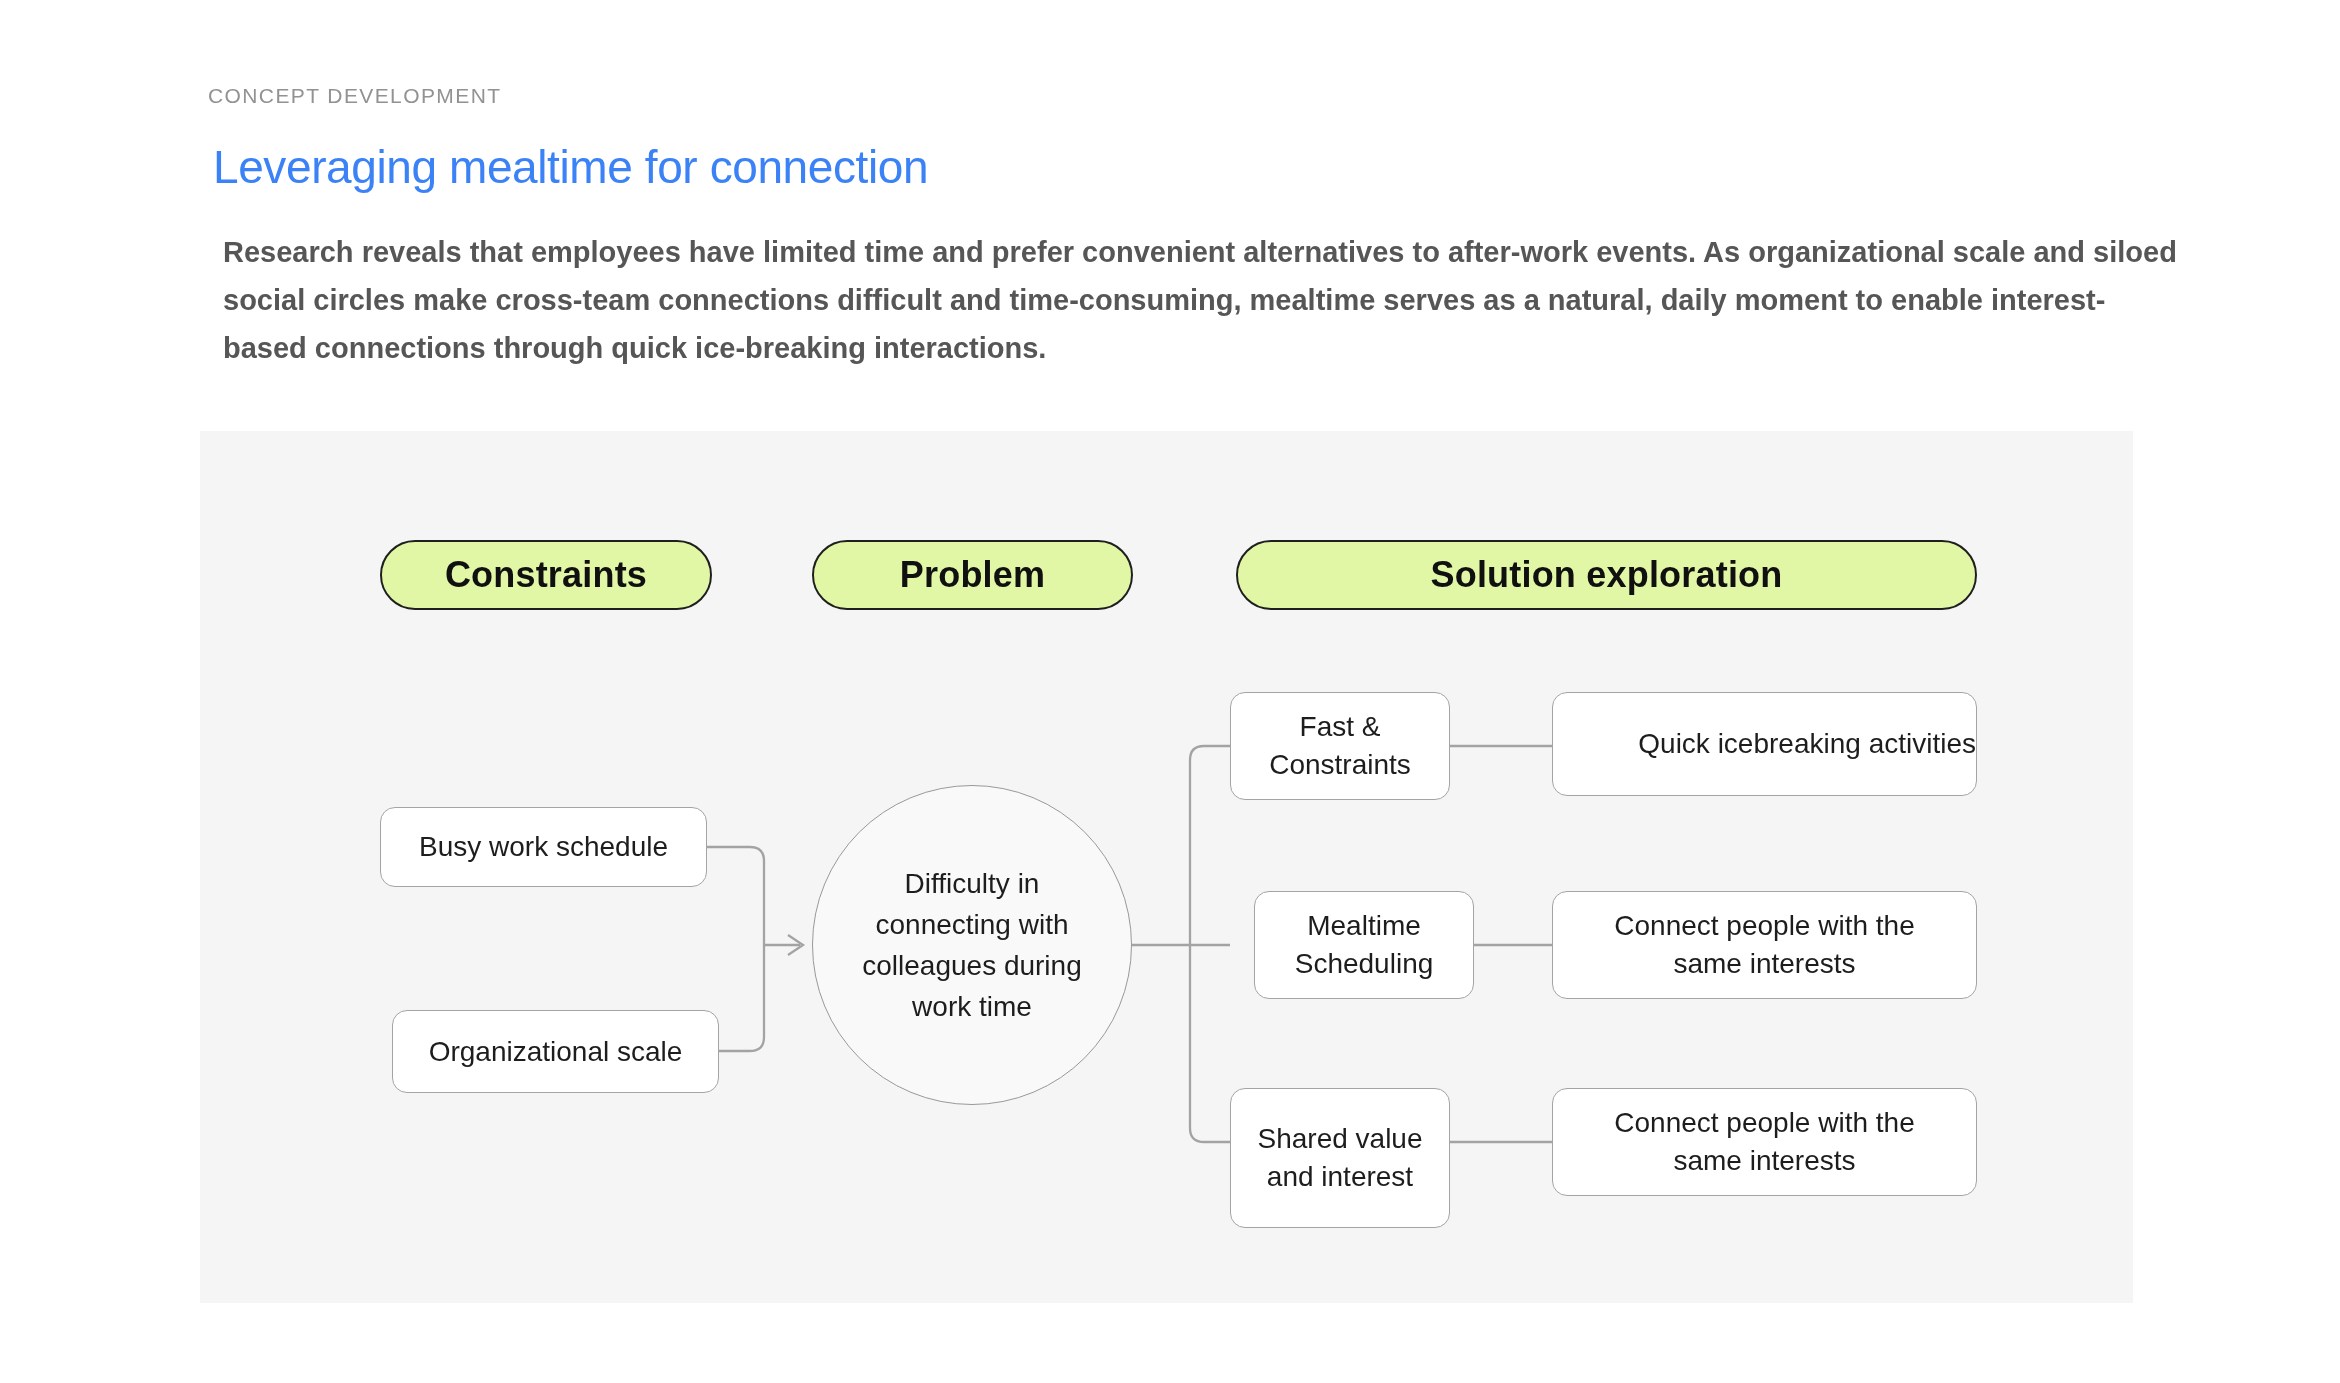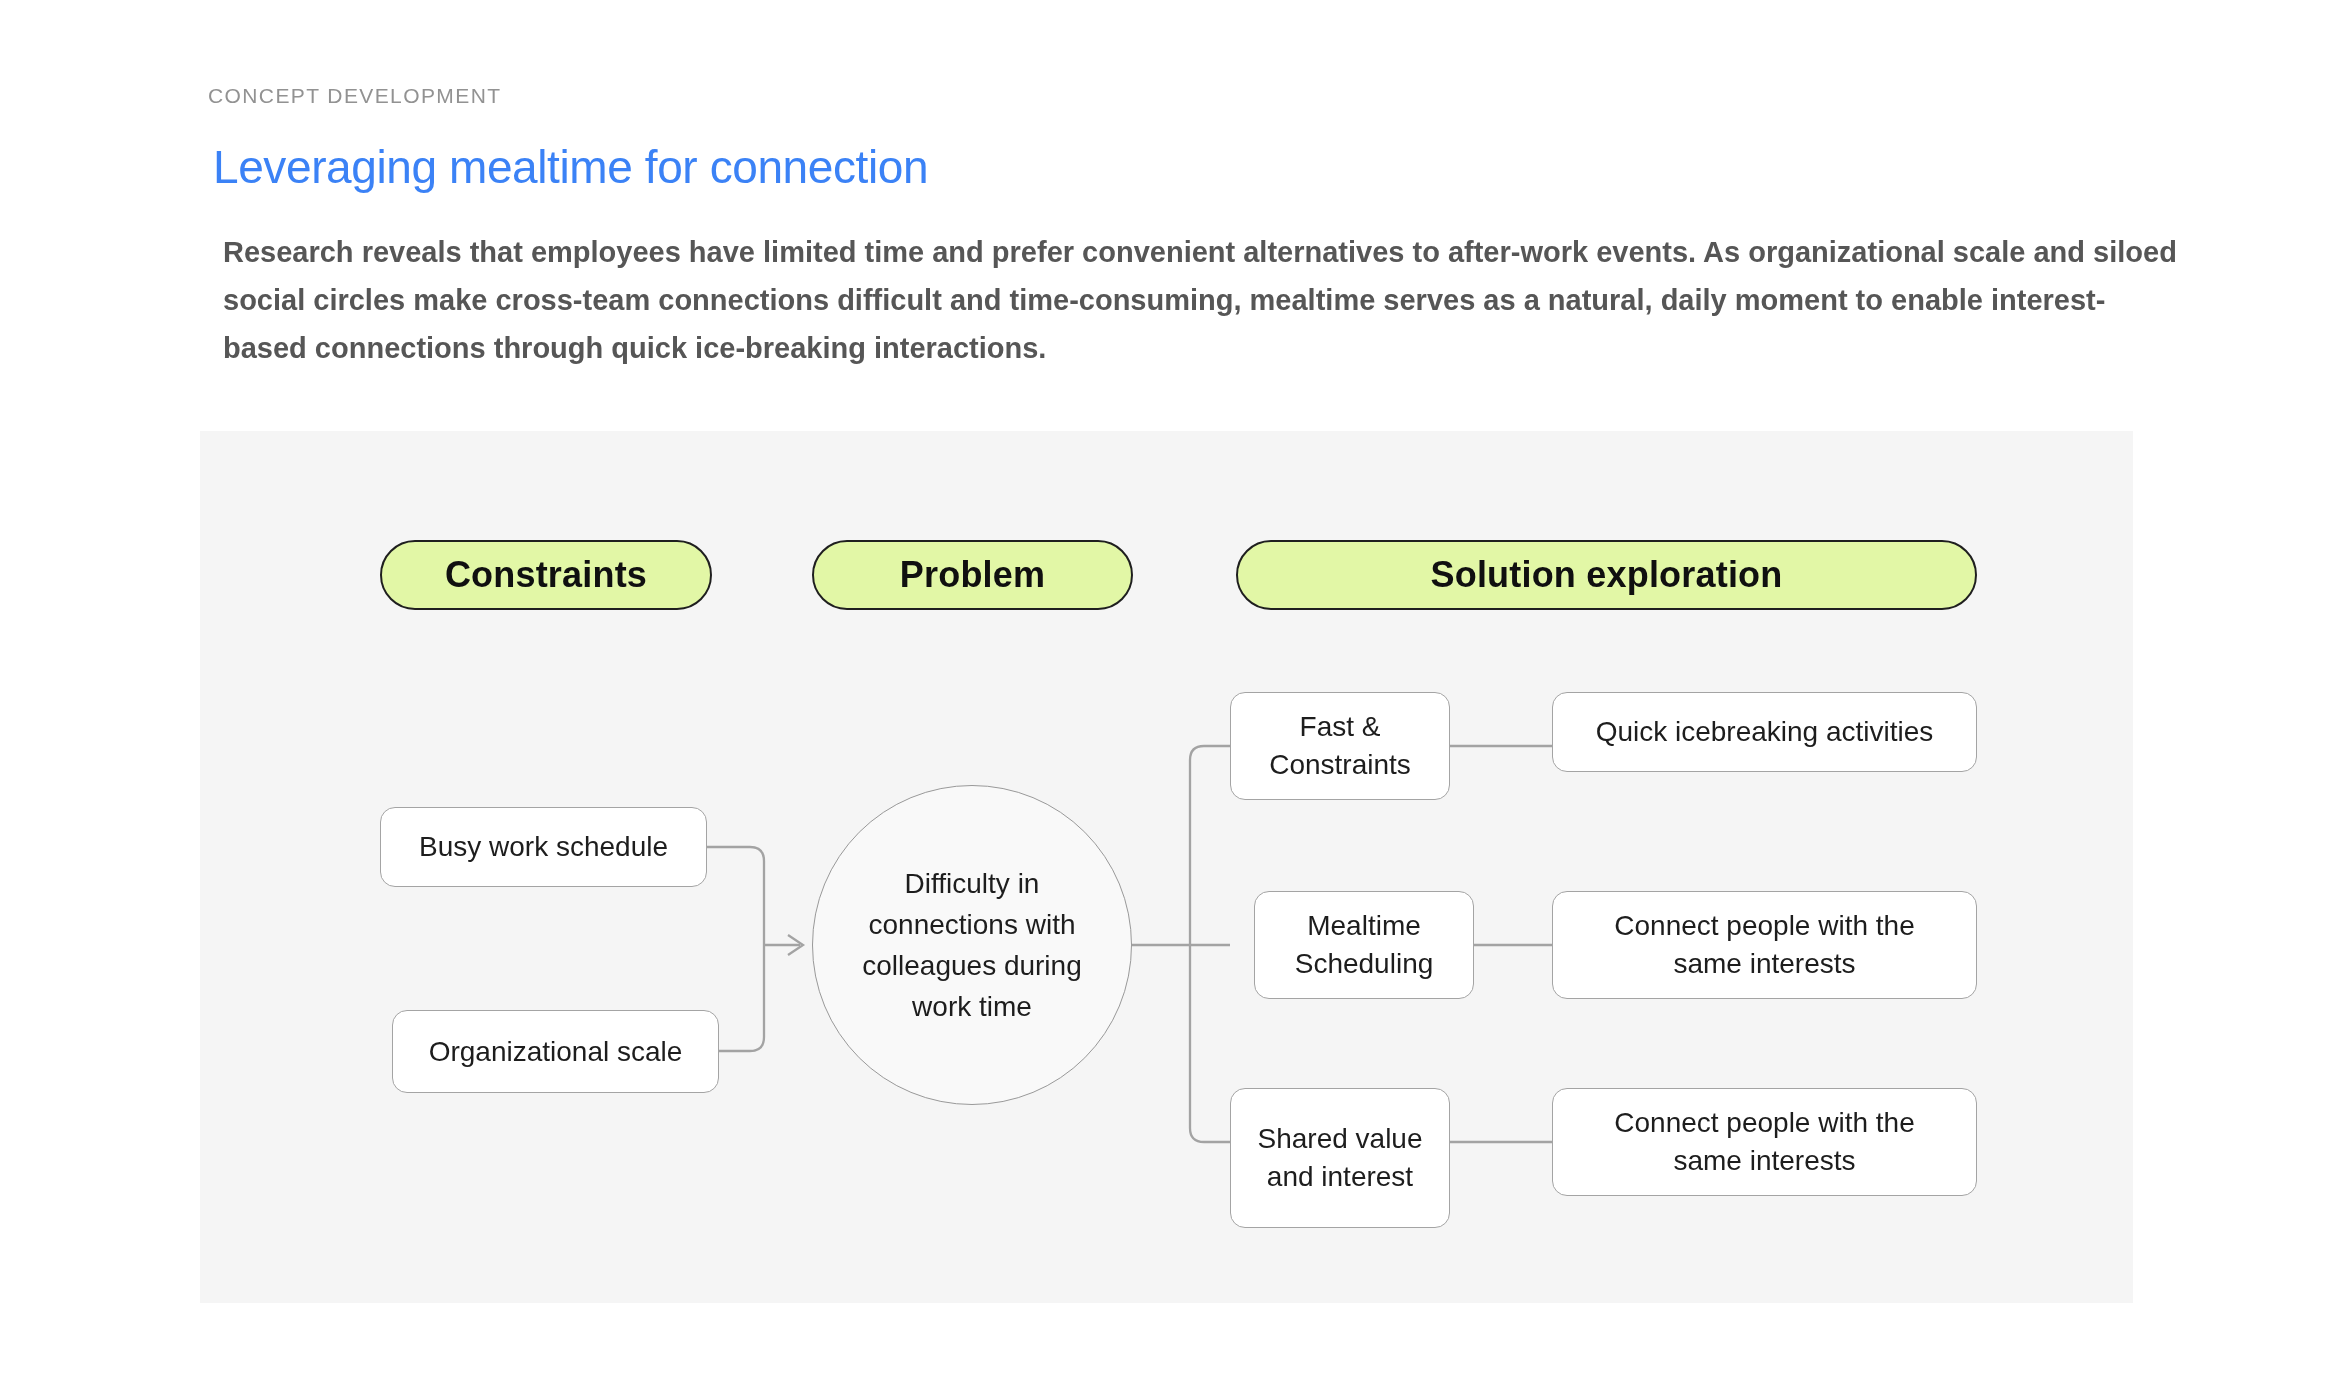--- a/index.html
+++ b/index.html
@@ -69,21 +69,21 @@
     align-items: center; justify-content: center;
     text-align: center;
     font-size: 28px; font-weight: 400; color: #1d1d1d;
     line-height: 38px;
   }
   .box-busy     { left: 180px;  top: 376px; width: 327px; height: 80px; }
   .box-org      { left: 180px;  top: 579px; width: 327px; height: 83px; margin-left: 12px; }
   .box-fast     { left: 1030px; top: 261px; width: 220px; height: 108px; }
   .box-mealtime { left: 1054px; top: 460px; width: 220px; height: 108px; }
   .box-shared   { left: 1030px; top: 657px; width: 220px; height: 140px; }
-  .box-quick    { left: 1352px; top: 261px; width: 425px; height: 80px; }
+  .box-quick    { left: 1352px; top: 261px; width: 425px; height: 104px; align-items: flex-end; }
   .box-connect1 { left: 1352px; top: 460px; width: 425px; height: 108px; }
   .box-connect2 { left: 1352px; top: 657px; width: 425px; height: 108px; }
 
   .circle {
     position: absolute; left: 612px; top: 354px;
     width: 320px; height: 320px;
     box-sizing: border-box;
     background: #f9f9f9;
     border: 1.5px solid #999999;
     border-radius: 50%;
@@ -137,21 +137,21 @@
 
   <div class="nbox box-busy">
     <span class="ln">Busy work schedule</span>
   </div>
   <div class="nbox box-org">
     <span class="ln">Organizational scale</span>
   </div>
 
   <div class="circle">
     <span class="ln">Difficulty in</span>
-    <span class="ln">connections with</span>
+    <span class="ln">connecting with</span>
     <span class="ln">colleagues during</span>
     <span class="ln">work time</span>
   </div>
 
   <div class="nbox box-fast">
     <span class="ln">Fast &amp;</span>
     <span class="ln">Constraints</span>
   </div>
   <div class="nbox box-mealtime">
     <span class="ln">Mealtime</span>

